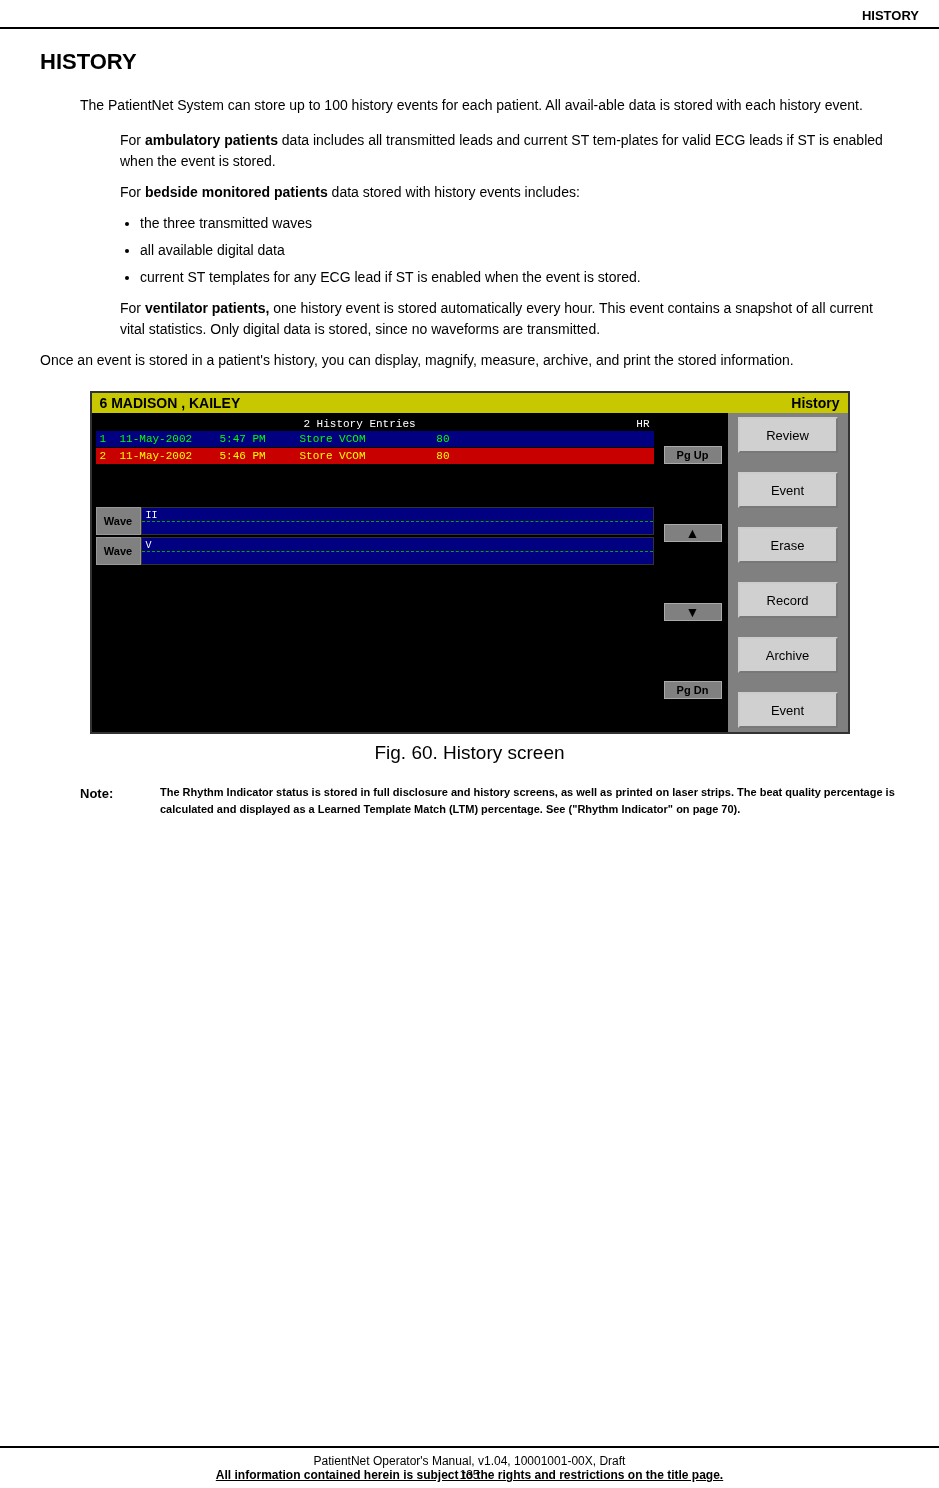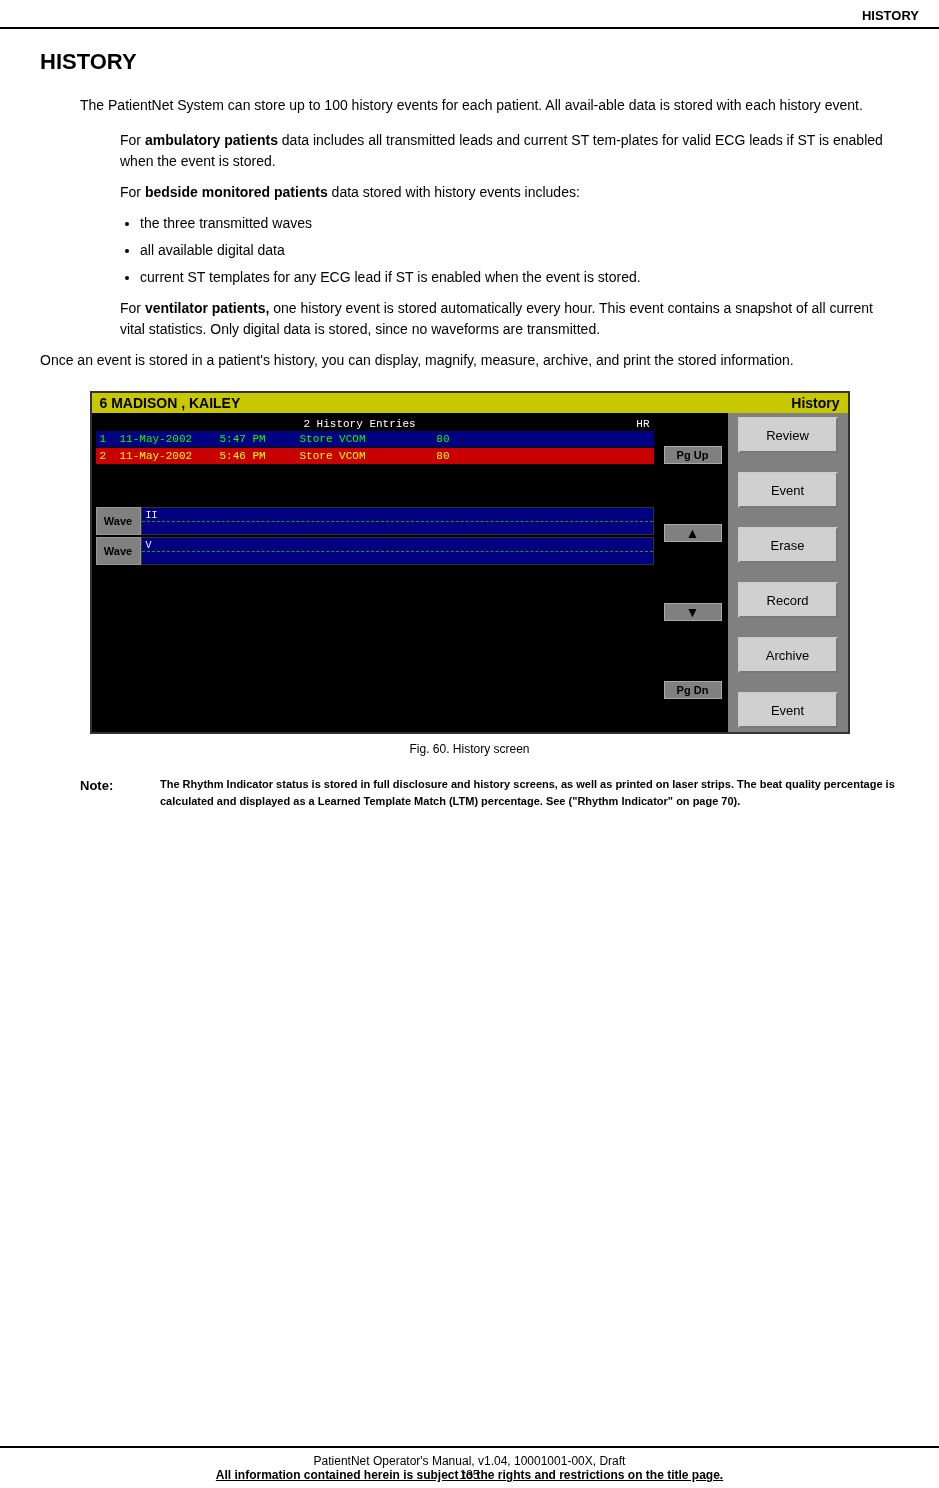--- a/index.html
+++ b/index.html
@@ -261,21 +261,21 @@
       height: 36px;
       display: flex;
       align-items: center;
       justify-content: center;
       border: 2px outset #ccc;
       cursor: pointer;
     }
 
     .screen-caption {
       text-align: center;
-      font-size: 12px;
+      font-size: 19px;
       margin: 8px 0 20px 0;
       font-family: Arial, sans-serif;
     }
 
     
     .note-section {
       margin-left: 40px;
       margin-bottom: 20px;
       display: flex;
       gap: 20px;

